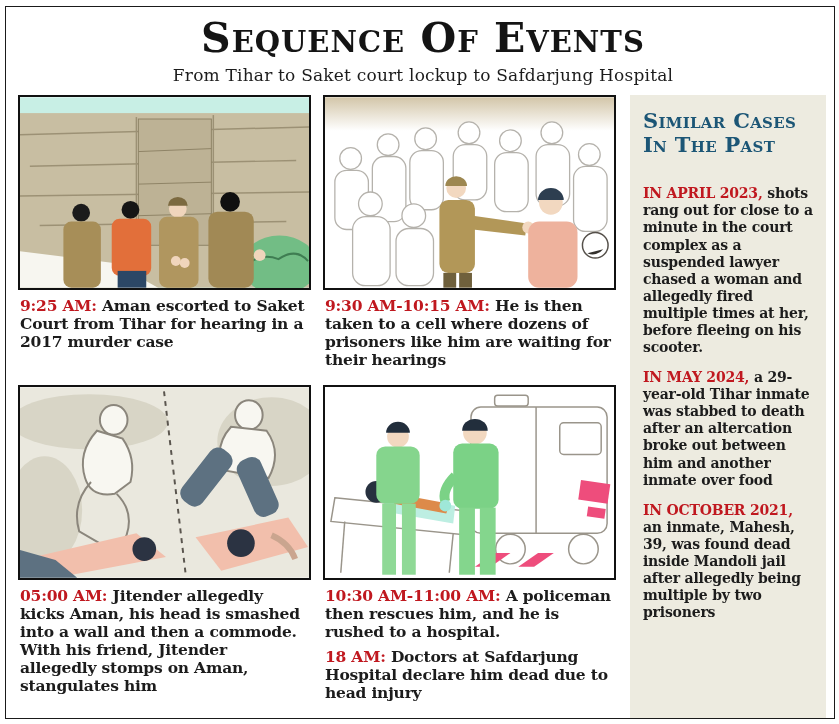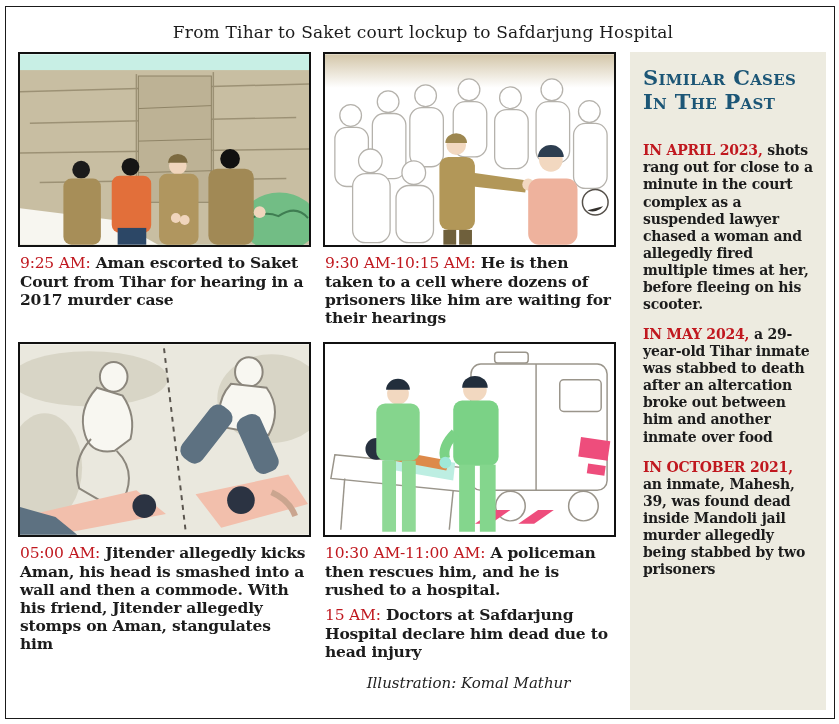--- a/index.html
+++ b/index.html
@@ -44,21 +44,21 @@
   .panel{
     border:2px solid #111;background:#fff;overflow:hidden;
     height:195px;
   }
   .panel svg{display:block;width:100%;height:100%;}
   .caption{
     padding:7px 4px 0 2px;
     font-size:15.5px;line-height:1.16;font-weight:600;
     letter-spacing:-0.2px;
   }
-  .caption .time{color:var(--accent-red);font-weight:400;}
+  .caption .time{color:var(--accent-red);font-weight:700;}
   .caption p + p{margin-top:7px;}
   .credit{
     margin-top:14px;text-align:center;
     font-style:italic;font-weight:400;font-size:15px;color:#222;
     letter-spacing:0;
   }
   
   .sidebar{
     flex:0 0 196px;width:196px;margin-left:14px;
     background:var(--sidebar-bg);
@@ -77,20 +77,21 @@
     margin-bottom:13px;
   }
   .sidebar-item .lead{color:var(--accent-red);font-weight:700;}
 </style>
 </head>
 <body>
 
 <div class="frame">
 
   <div class="header">
+    <div class="title">Sequence Of Events</div>
     <div class="subtitle">From Tihar to Saket court lockup to Safdarjung  Hospital</div>
   </div>
 
   <div class="main">
 
     <div class="left-col">
 
       <div class="panel">
         <svg viewBox="0 0 293 193">
           <rect width="293" height="193" fill="#c8efe5"></rect>
@@ -250,38 +251,38 @@
       </div>
 
       <div class="caption">
         <p><span class="time">05:00 AM:</span>
            <span>Jitender allegedly kicks Aman, his head is smashed into a wall and then a commode. With his friend, Jitender allegedly stomps on Aman, stangulates him</span></p>
       </div>
 
       <div class="caption">
         <p><span class="time">10:30 AM-11:00 AM:</span>
            <span>A policeman then rescues him, and he is rushed to a hospital.</span></p>
-        <p><span class="time">15 AM:</span>
+        <p><span class="time">18 AM:</span>
            <span>Doctors at Safdarjung Hospital declare him dead due to head injury</span></p>
         <div class="credit">Illustration: Komal Mathur</div>
       </div>
 
     </div>
 
     <div class="sidebar">
       <div class="sidebar-title">Similar Cases In The Past</div>
 
       <div class="sidebar-item">
         <span class="lead">IN APRIL 2023,</span>
         <span>shots rang out for close to a minute in the court complex as a suspended lawyer chased a woman and allegedly fired multiple times at her, before fleeing on his scooter.</span>
       </div>
       <div class="sidebar-item">
         <span class="lead">IN MAY 2024,</span>
         <span>a 29-year-old Tihar inmate was stabbed to death after an altercation broke out between him and another inmate over food</span>
       </div>
       <div class="sidebar-item">
         <span class="lead">IN OCTOBER 2021,</span>
-        <span>an inmate, Mahesh, 39, was found dead inside Mandoli jail murder allegedly being stabbed by two prisoners</span>
+        <span>an inmate, Mahesh, 39, was found dead inside Mandoli jail after allegedly being multiple by two prisoners</span>
       </div>
     </div>
 
   </div>
 </div>
 
 </body></html>

